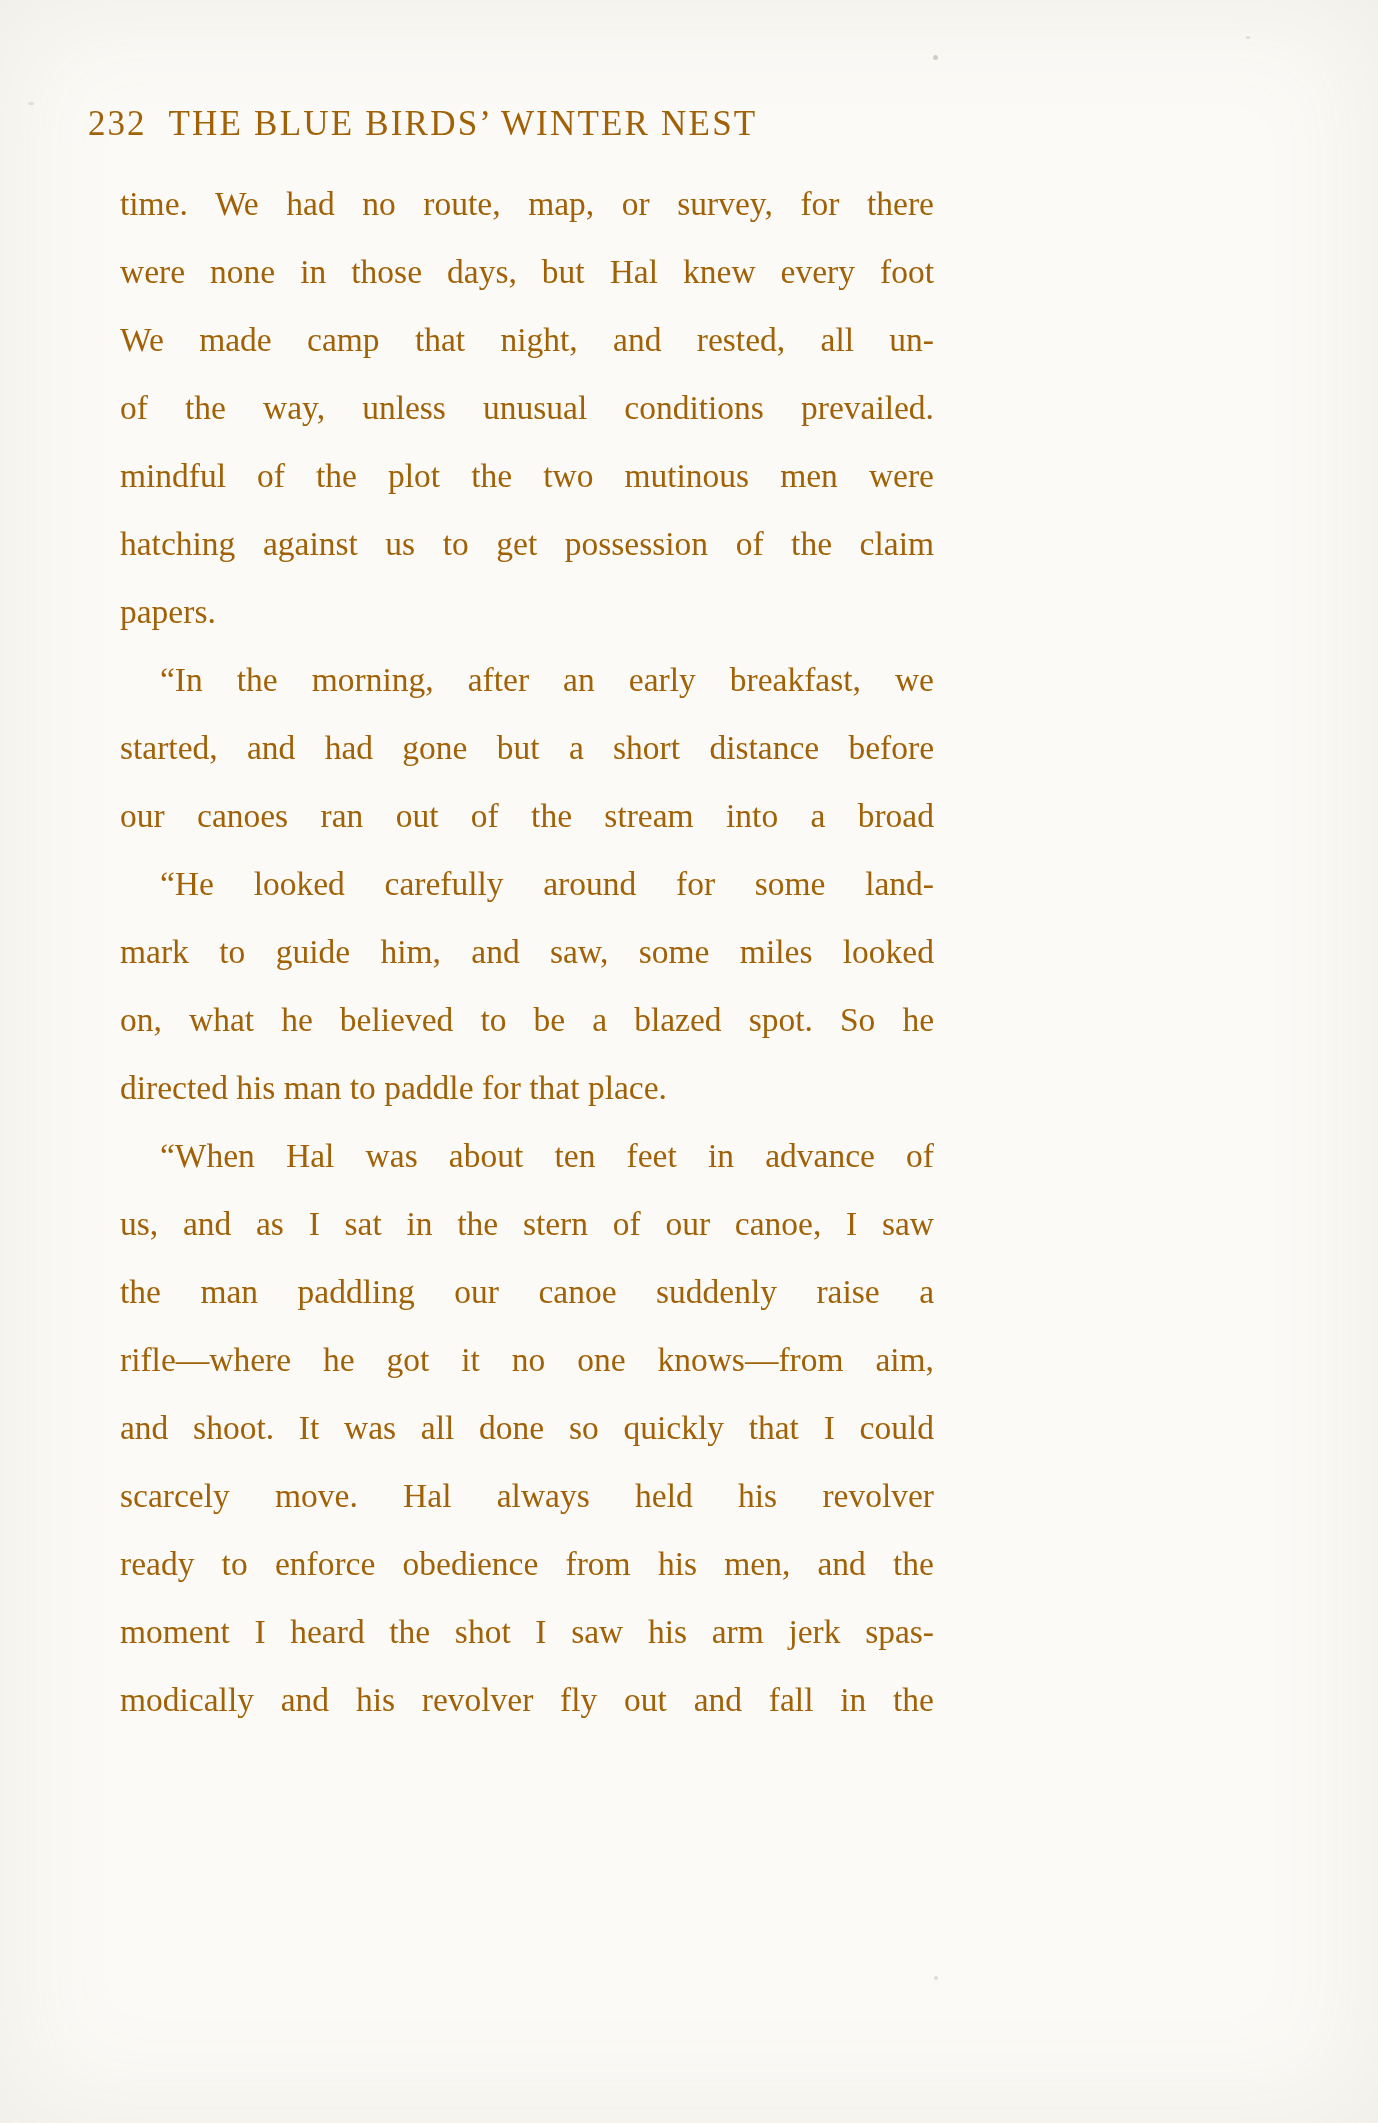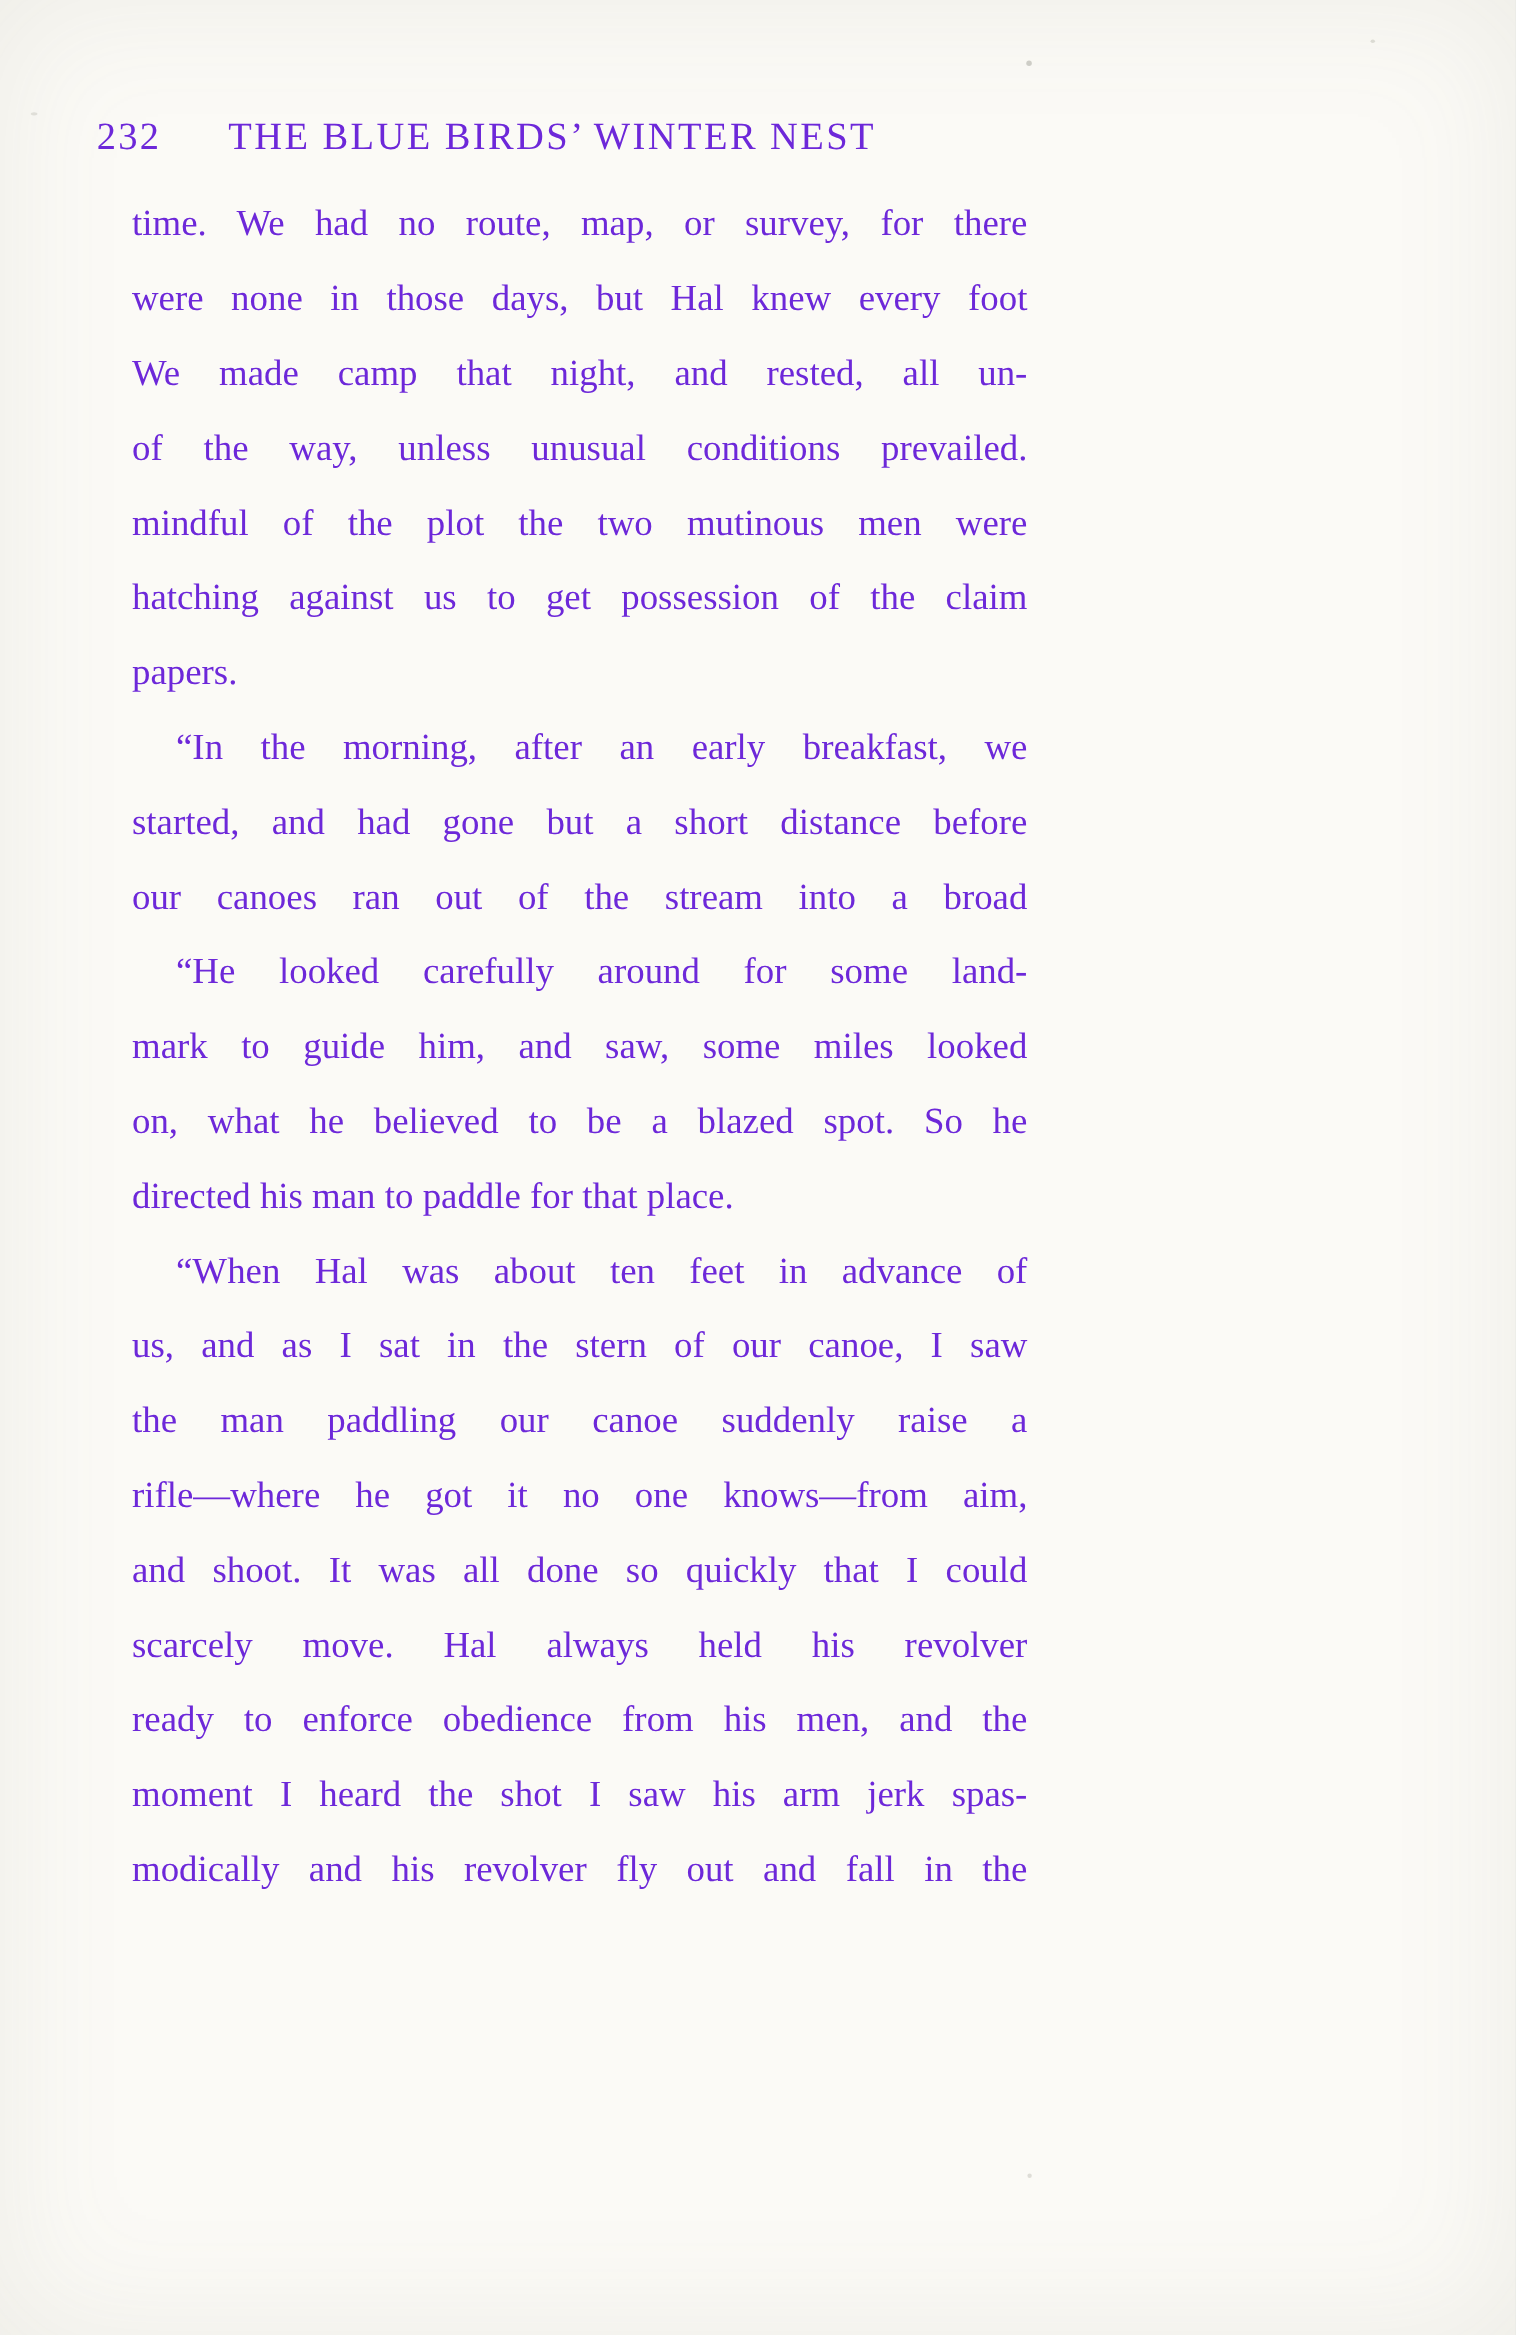--- a/index.html
+++ b/index.html
@@ -8,41 +8,40 @@
     background: #e8e8e4;
   }
   .page {
     position: relative;
     width: 1378px;
     height: 2123px;
     margin: 0 auto;
     background: #fbfaf6;
     overflow: hidden;
     font-family: "Liberation Serif", "DejaVu Serif", serif;
-    color: #6d28d9;
+    color: #a16207;
     box-shadow: inset 0 0 120px rgba(120,115,100,0.10);
   }
   .header {
     position: absolute;
     left: 88px;
     top: 104px;
     width: 815px;
     font-size: 35px;
     letter-spacing: 1.5px;
     white-space: nowrap;
     display: flex;
     align-items: baseline;
   }
   .folio {
     margin-right: 22px;
     letter-spacing: 2px;
   }
   .running-title {
     letter-spacing: 2.2px;
-    margin-left: 39px;
   }
   .body-text {
     position: absolute;
     left: 88px;
     top: 170px;
     width: 814px;
     font-size: 33.5px;
     line-height: 68px;
     margin-left: 32px;
   }

